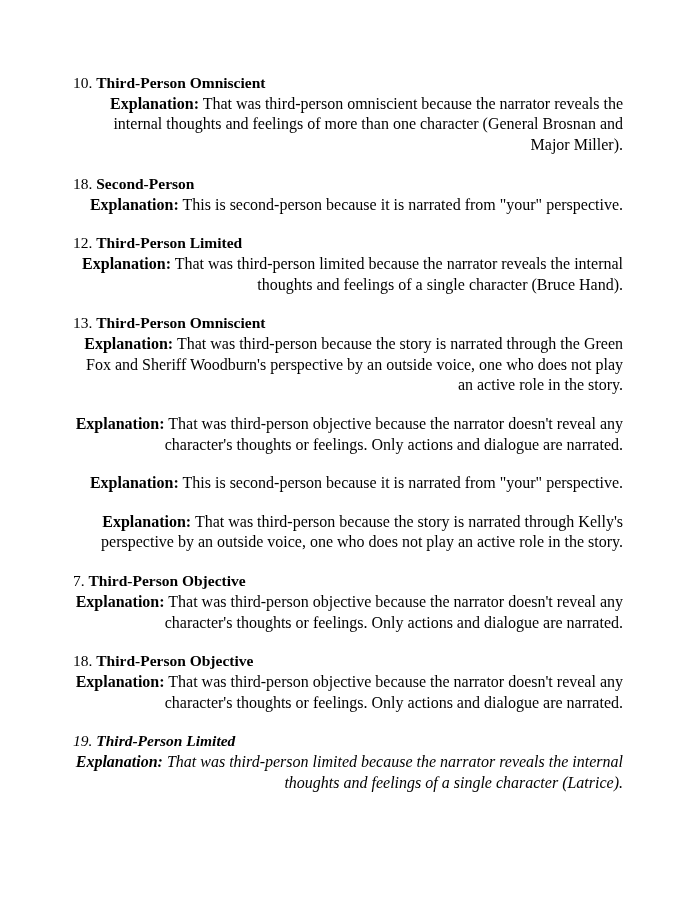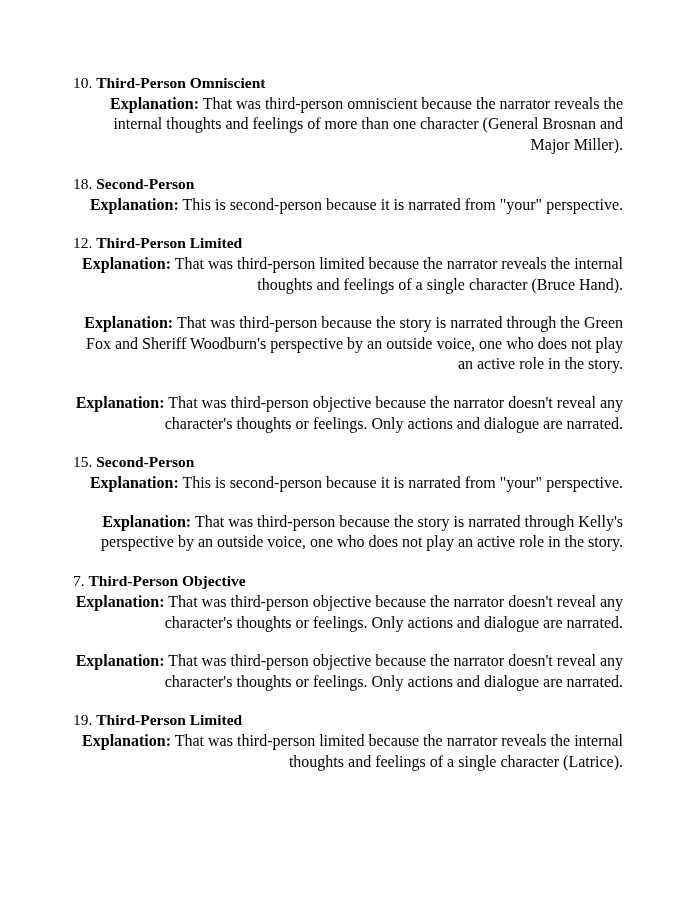--- a/index.html
+++ b/index.html
@@ -24,20 +24,21 @@
   .answer-list {
     margin: 1px;
     padding: 0;
     list-style: none;
   }
   .answer-item {
     margin: 0 0 18px 0;
   }
   .answer-item:last-child {
     margin-bottom: 0;
+    font-style: italic;
   }
   .answer-head {
     font-size: 15.5px;
     line-height: 1.28;
     margin: 0 0 1px 0;
   }
   .answer-number {
     font-weight: normal;
   }
   .answer-title {
@@ -89,38 +90,38 @@
         <span class="answer-number">12.</span>
         <span class="answer-title">Third-Person Limited</span>
       </p>
       <p class="answer-body">
         <span class="explanation-label">Explanation:</span>
         <span class="explanation-text">That was third-person limited because the narrator reveals the internal thoughts and feelings of a single character (Bruce Hand).</span>
       </p>
     </li>
 
     <li class="answer-item">
+      <p class="answer-head">
+        <span class="answer-number">13.</span>
+        <span class="answer-title">Third-Person Omniscient</span>
+      </p>
       <p class="answer-body">
         <span class="explanation-label">Explanation:</span>
         <span class="explanation-text">That was third-person because the story is narrated through the Green Fox and Sheriff Woodburn's perspective by an outside voice, one who does not play an active role in the story.</span>
       </p>
     </li>
 
     <li class="answer-item">
       <p class="answer-body">
         <span class="explanation-label">Explanation:</span>
         <span class="explanation-text">That was third-person objective because the narrator doesn't reveal any character's thoughts or feelings. Only actions and dialogue are narrated.</span>
       </p>
     </li>
 
     <li class="answer-item">
-      <p class="answer-head">
-        <span class="answer-number">15.</span>
-        <span class="answer-title">Second-Person</span>
-      </p>
       <p class="answer-body">
         <span class="explanation-label">Explanation:</span>
         <span class="explanation-text">This is second-person because it is narrated from "your" perspective.</span>
       </p>
     </li>
 
     <li class="answer-item">
       <p class="answer-body">
         <span class="explanation-label">Explanation:</span>
         <span class="explanation-text">That was third-person because the story is narrated through Kelly's perspective by an outside voice, one who does not play an active role in the story.</span>
@@ -132,20 +133,24 @@
         <span class="answer-number">7.</span>
         <span class="answer-title">Third-Person Objective</span>
       </p>
       <p class="answer-body">
         <span class="explanation-label">Explanation:</span>
         <span class="explanation-text">That was third-person objective because the narrator doesn't reveal any character's thoughts or feelings. Only actions and dialogue are narrated.</span>
       </p>
     </li>
 
     <li class="answer-item">
+      <p class="answer-head">
+        <span class="answer-number">18.</span>
+        <span class="answer-title">Third-Person Objective</span>
+      </p>
       <p class="answer-body">
         <span class="explanation-label">Explanation:</span>
         <span class="explanation-text">That was third-person objective because the narrator doesn't reveal any character's thoughts or feelings. Only actions and dialogue are narrated.</span>
       </p>
     </li>
 
     <li class="answer-item">
       <p class="answer-head">
         <span class="answer-number">19.</span>
         <span class="answer-title">Third-Person Limited</span>

